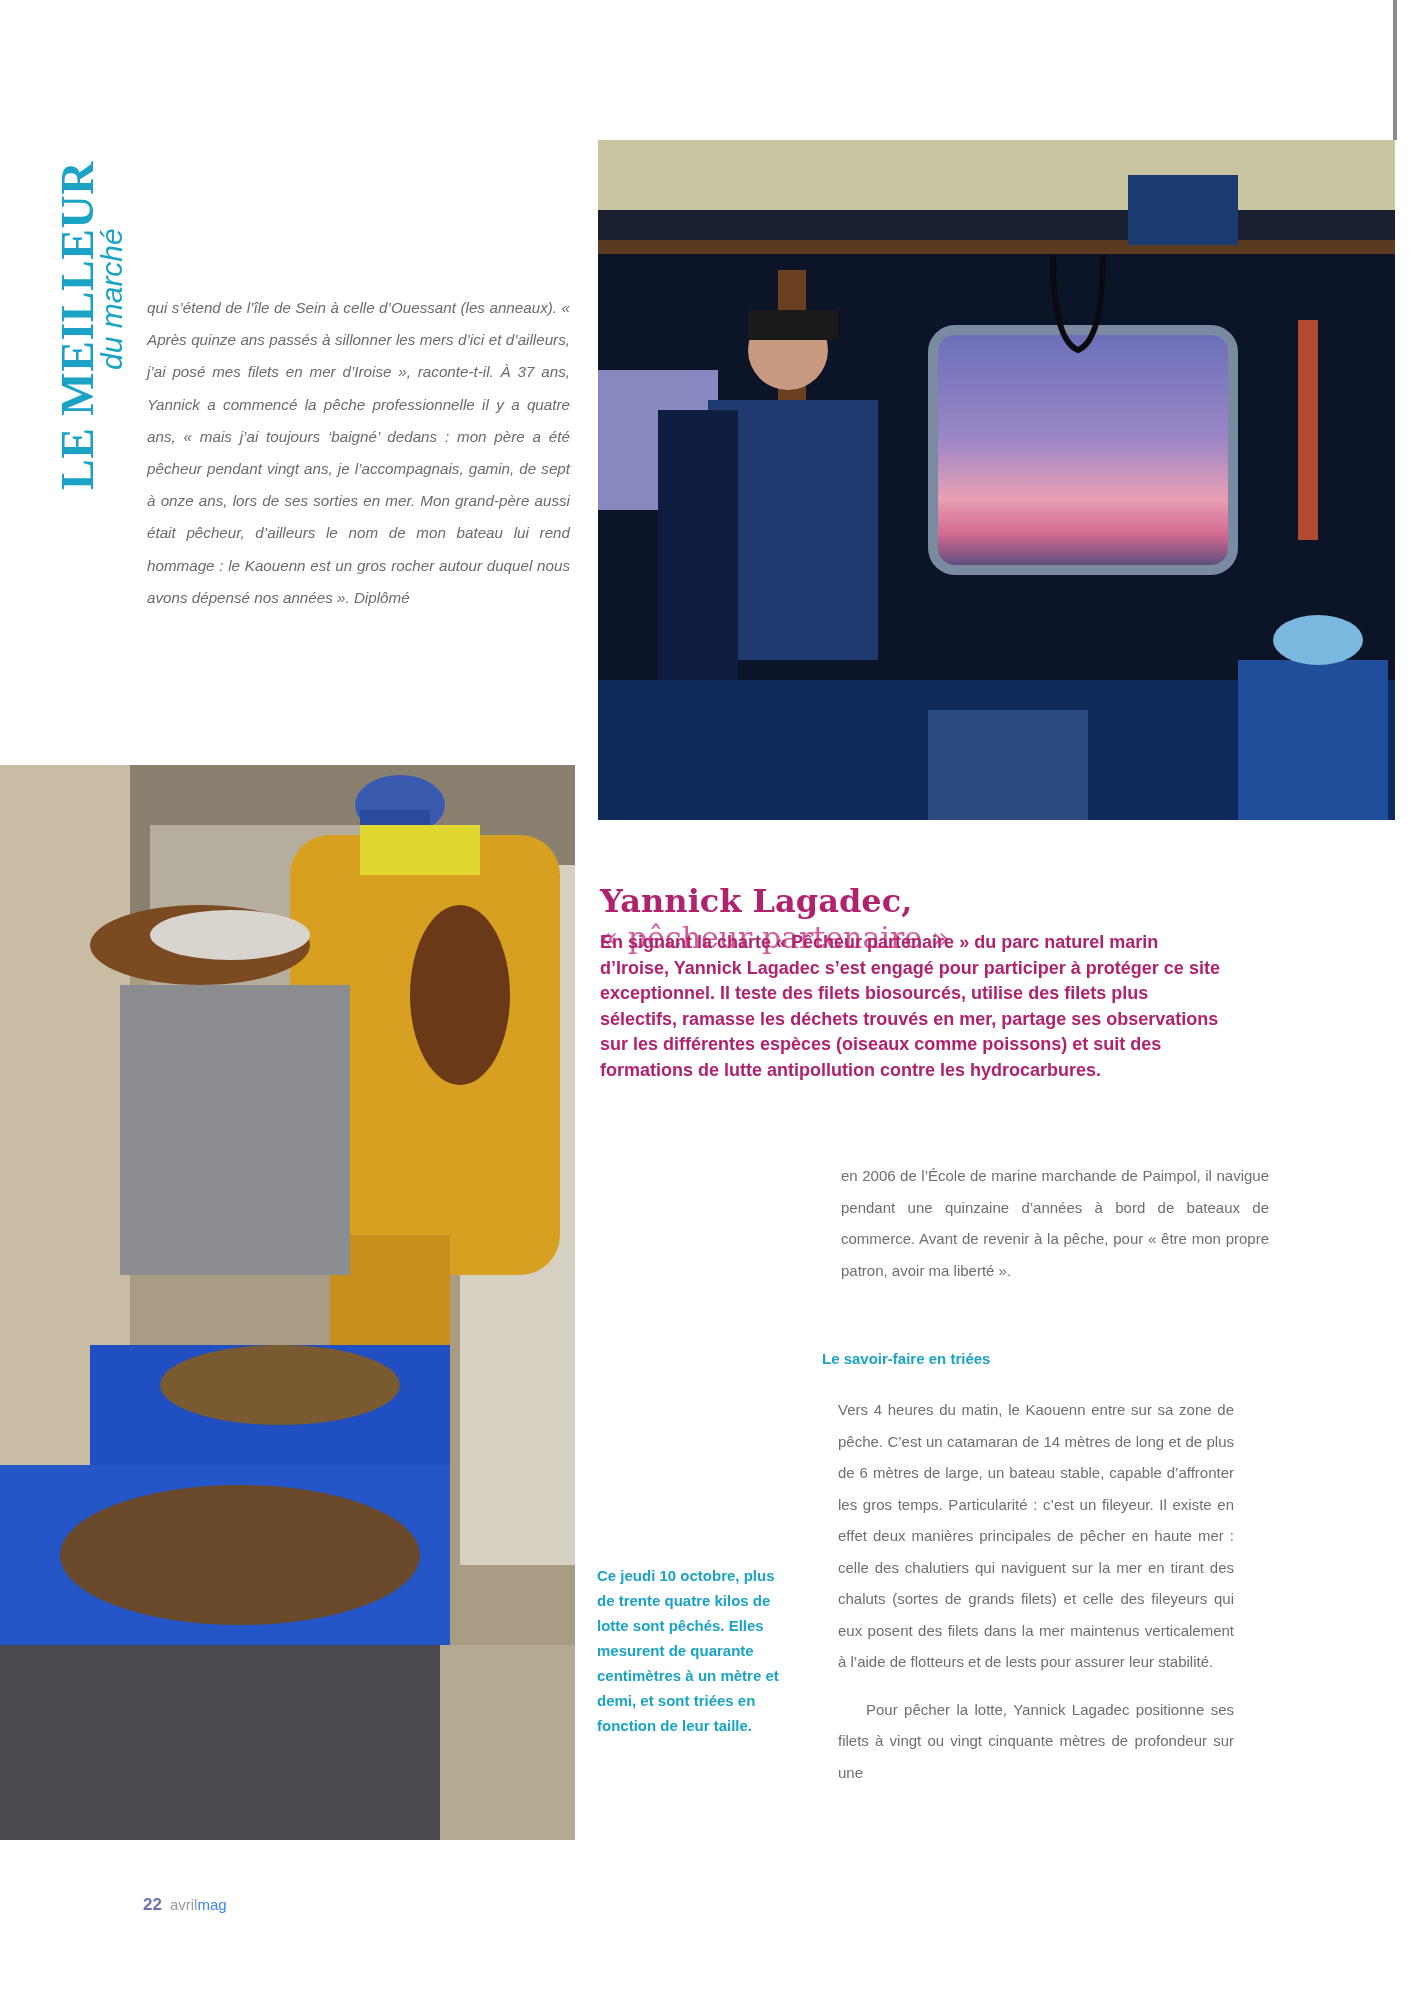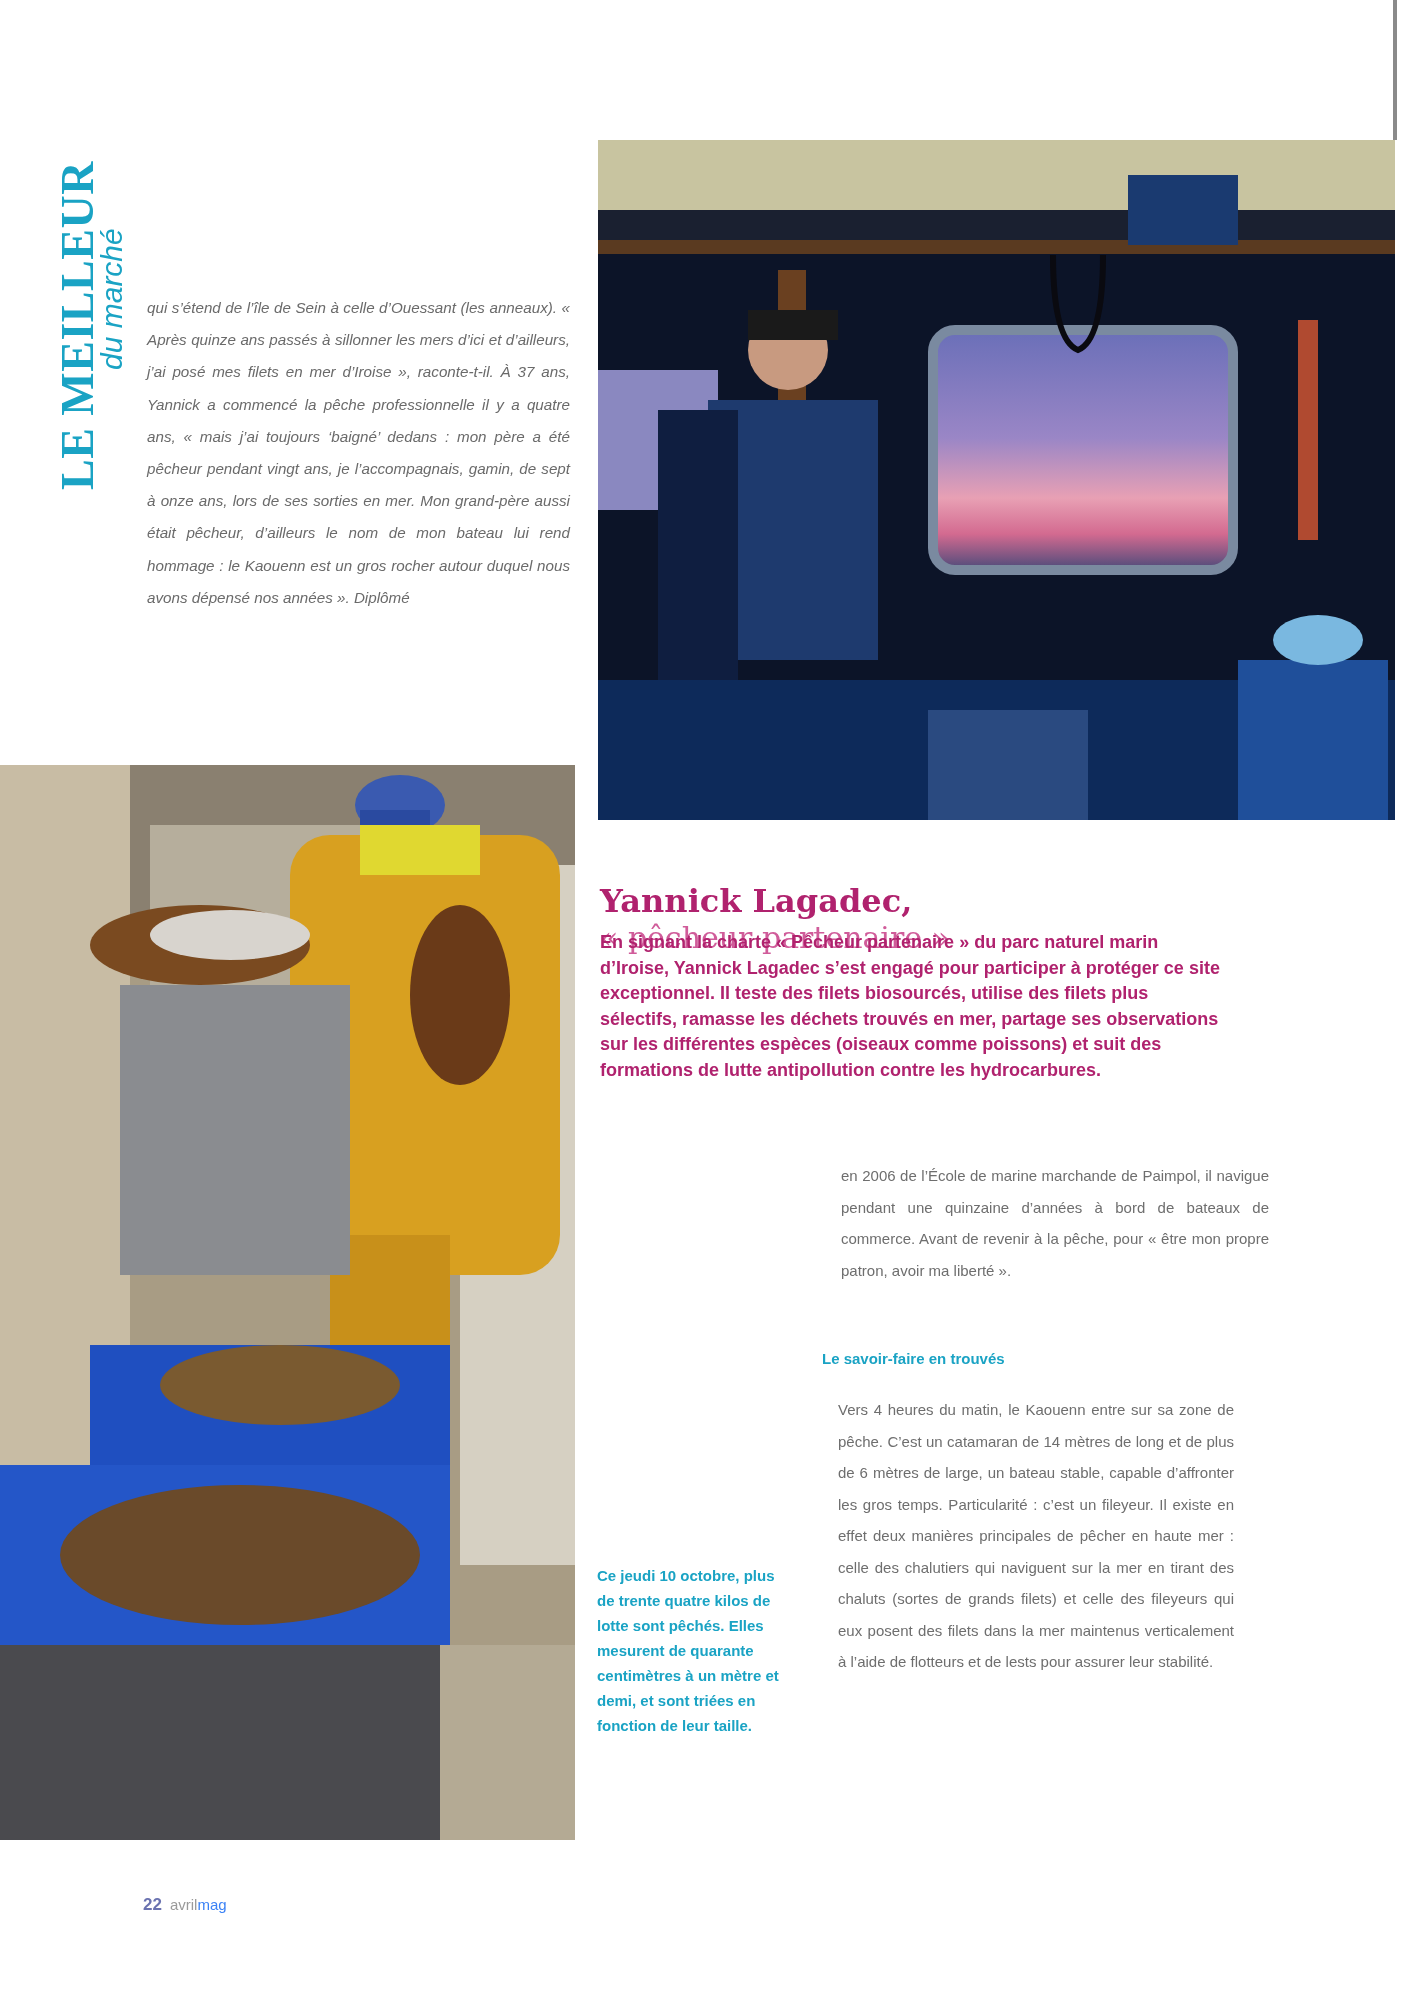--- a/index.html
+++ b/index.html
@@ -101,23 +101,24 @@
     <ellipse cx="280" cy="620" rx="120" ry="40" fill="#7a5a30"></ellipse>
     <rect x="0" y="700" width="450" height="190" fill="#2456c8"></rect>
     <ellipse cx="240" cy="790" rx="180" ry="70" fill="#6a4a2a"></ellipse>
     <rect x="0" y="880" width="440" height="195" fill="#4a4a4e"></rect>
     <rect x="440" y="880" width="135" height="195" fill="#b4aa94"></rect>
   </svg>
 </div>
 
 <div class="body-col b1">en 2006 de l’École de marine marchande de Paimpol, il navigue pendant une quinzaine d’années à bord de bateaux de commerce. Avant de revenir à la pêche, pour « être mon propre patron, avoir ma liberté ».</div>
 
-<div class="subhead">Le savoir-faire en trouvés</div>
+<div class="subhead">Le savoir-faire en triées</div>
 
 <div class="body-col b2">
   <p>Vers 4 heures du matin, le Kaouenn entre sur sa zone de pêche. C’est un catamaran de 14 mètres de long et de plus de 6 mètres de large, un bateau stable, capable d’affronter les gros temps. Particularité : c’est un fileyeur. Il existe en effet deux manières principales de pêcher en haute mer : celle des chalutiers qui naviguent sur la mer en tirant des chaluts (sortes de grands filets) et celle des fileyeurs qui eux posent des filets dans la mer maintenus verticalement à l’aide de flotteurs et de lests pour assurer leur stabilité.</p>
+  <p>Pour pêcher la lotte, Yannick Lagadec positionne ses filets à vingt ou vingt cinquante mètres de profondeur sur une</p>
 </div>
 
 <div class="caption">Ce jeudi 10 octobre, plus de trente quatre kilos de lotte sont pêchés. Elles mesurent de quarante centimètres à un mètre et demi, et sont triées en fonction de leur taille.</div>
 
 <div class="folio">
   <span class="num">22</span><span>avril</span><span class="mag">mag</span>
 </div>
 
 </body></html>

